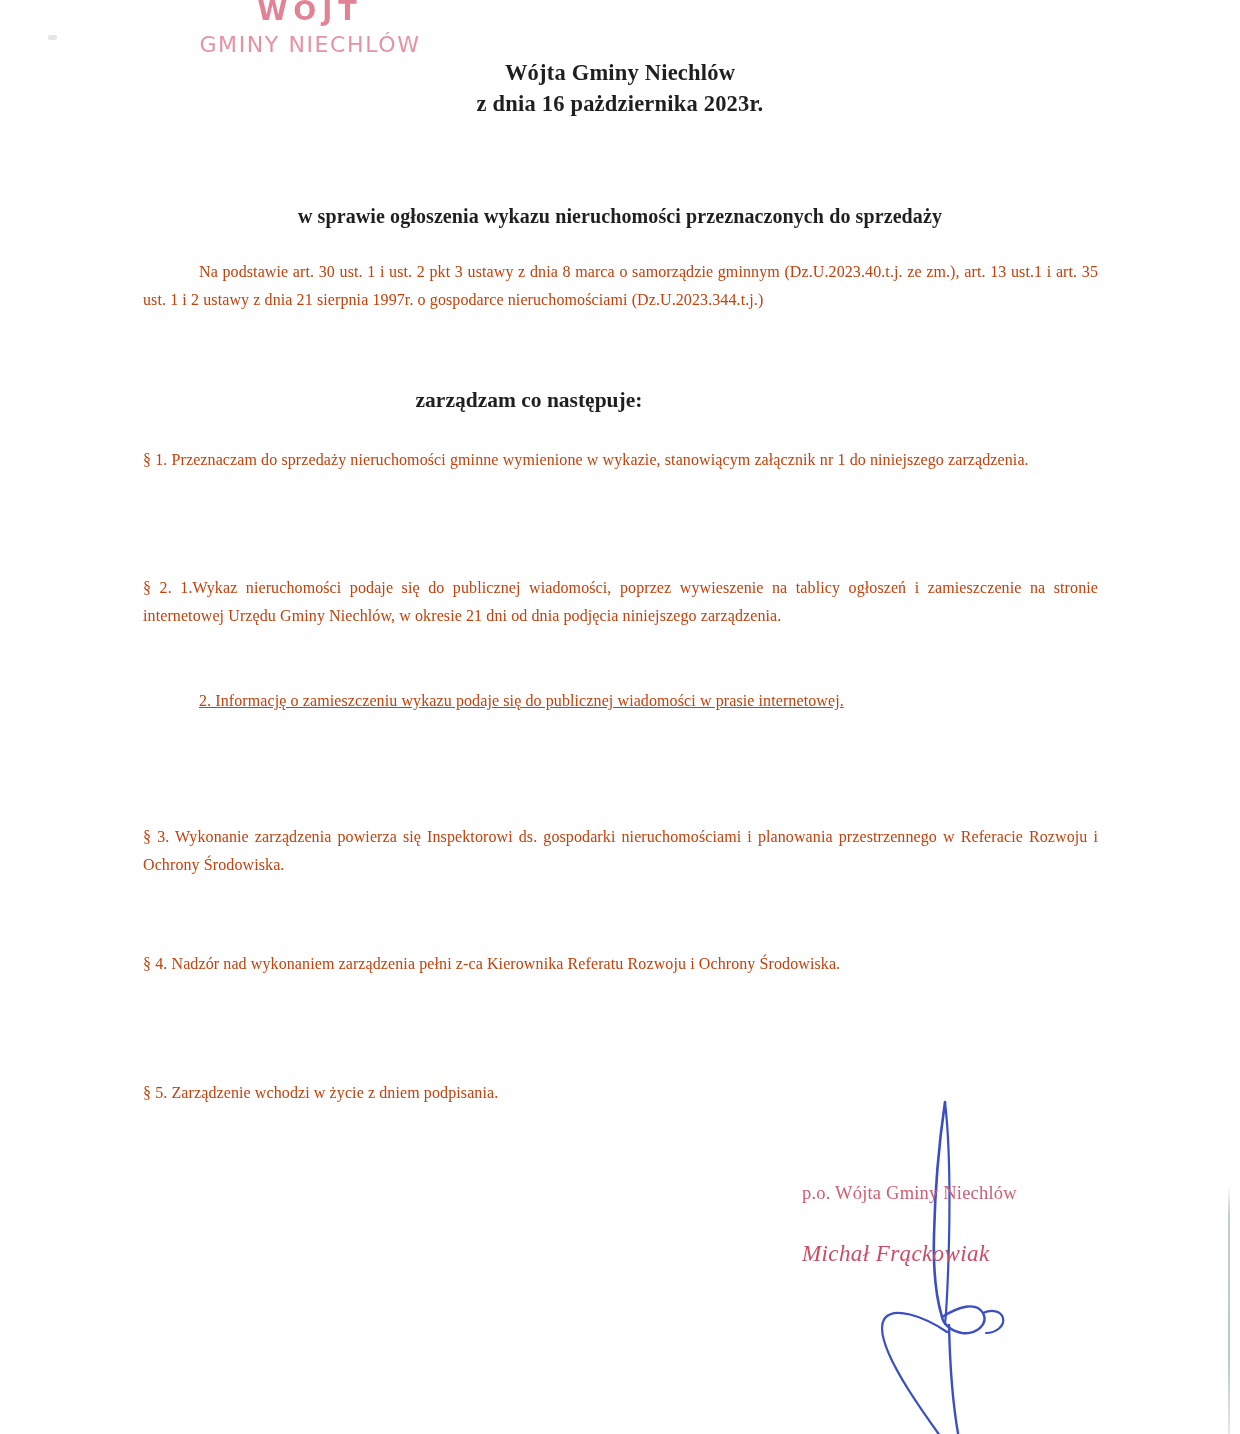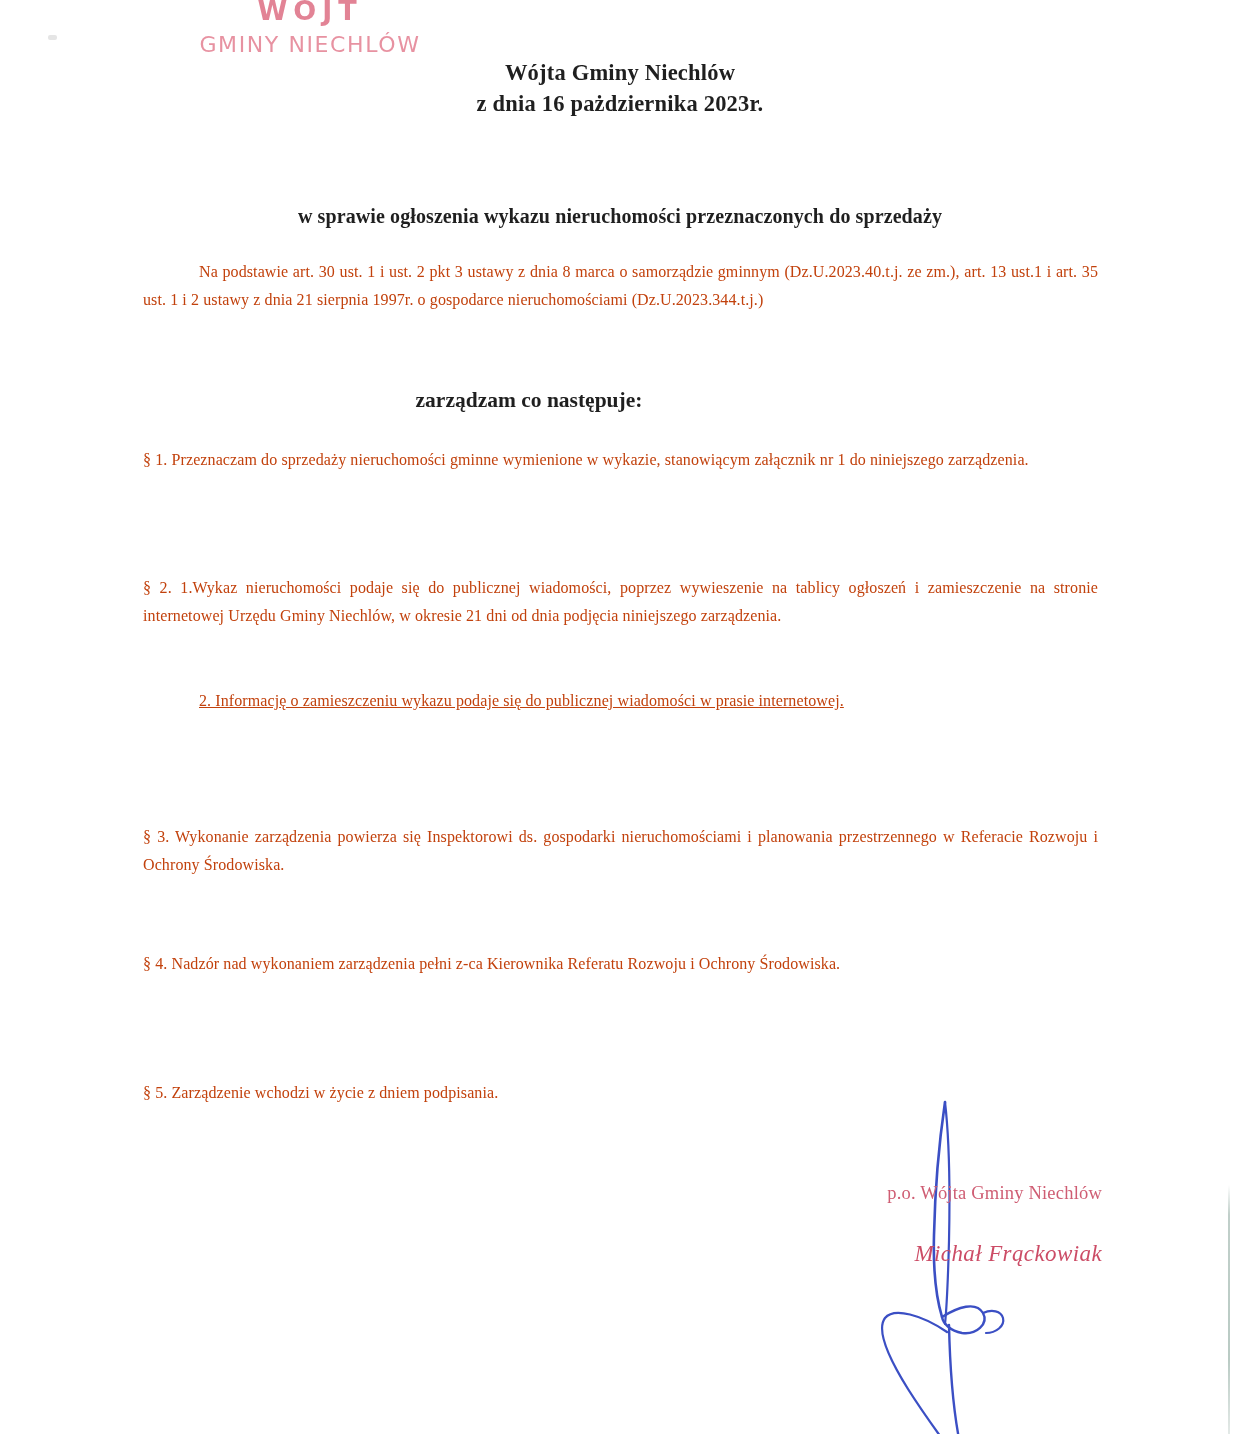--- a/index.html
+++ b/index.html
@@ -145,21 +145,21 @@
     top: 0;
     width: 330px;
     height: 349px;
     pointer-events: none;
   }
   .signature-stamp {
     position: absolute;
     left: 12px;
     top: 98px;
     width: 300px;
-    text-align: right;
+    text-align: left;
     color: #d4566e;
     z-index: 2;
   }
   .signature-stamp .sig-role {
     display: block;
     font-size: 18.5px;
     font-family: "Liberation Serif", serif;
     color: #cf5d73;
     letter-spacing: .2px;
     white-space: nowrap;

